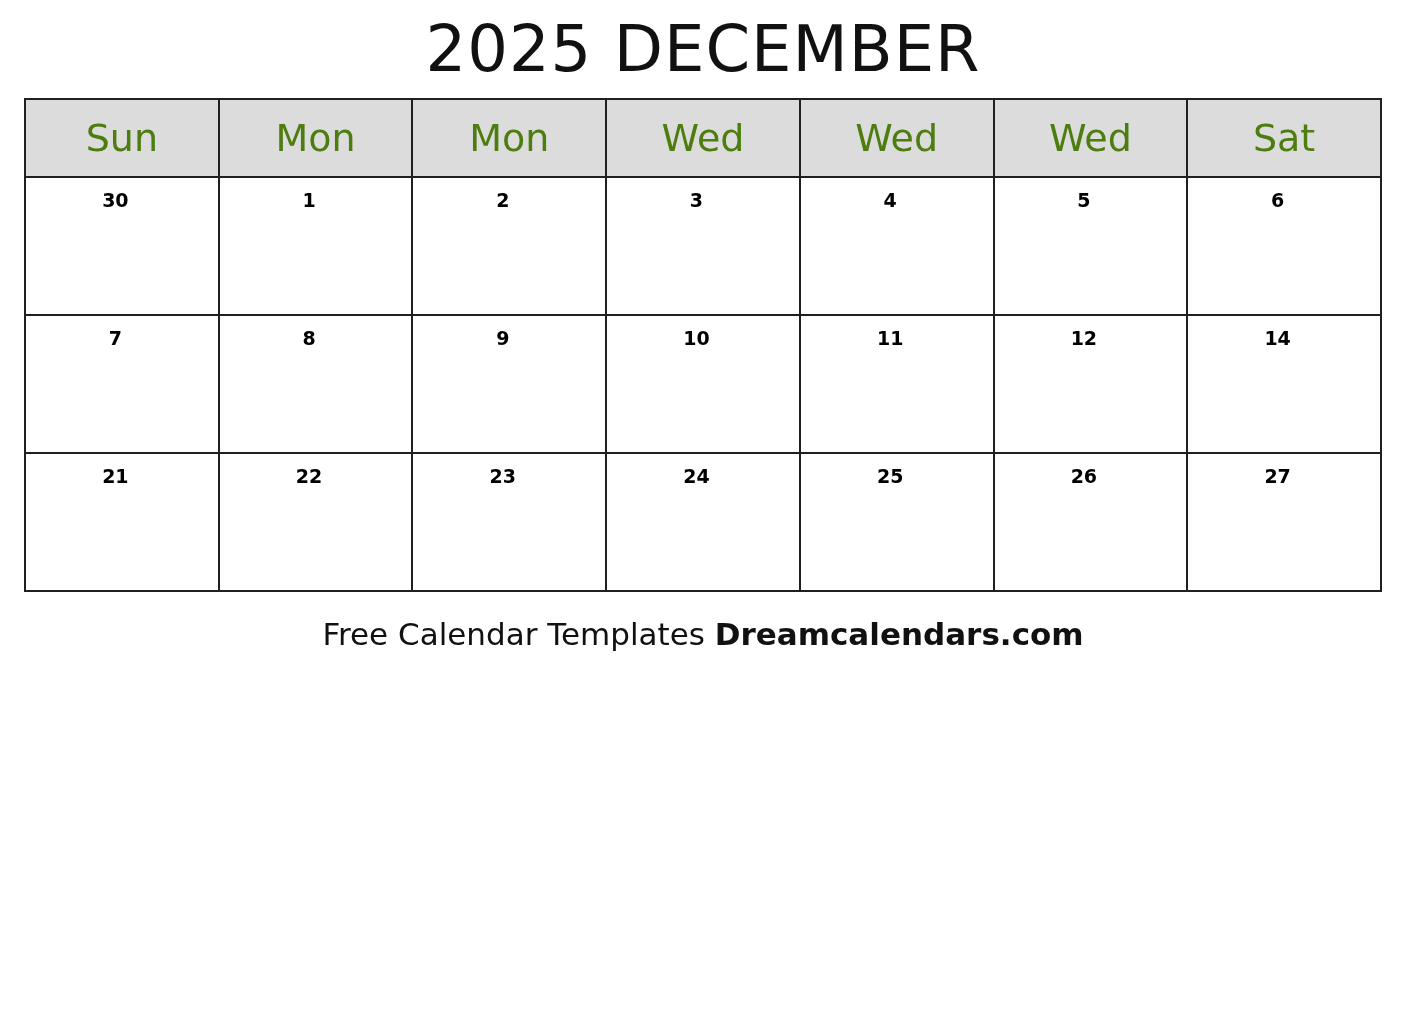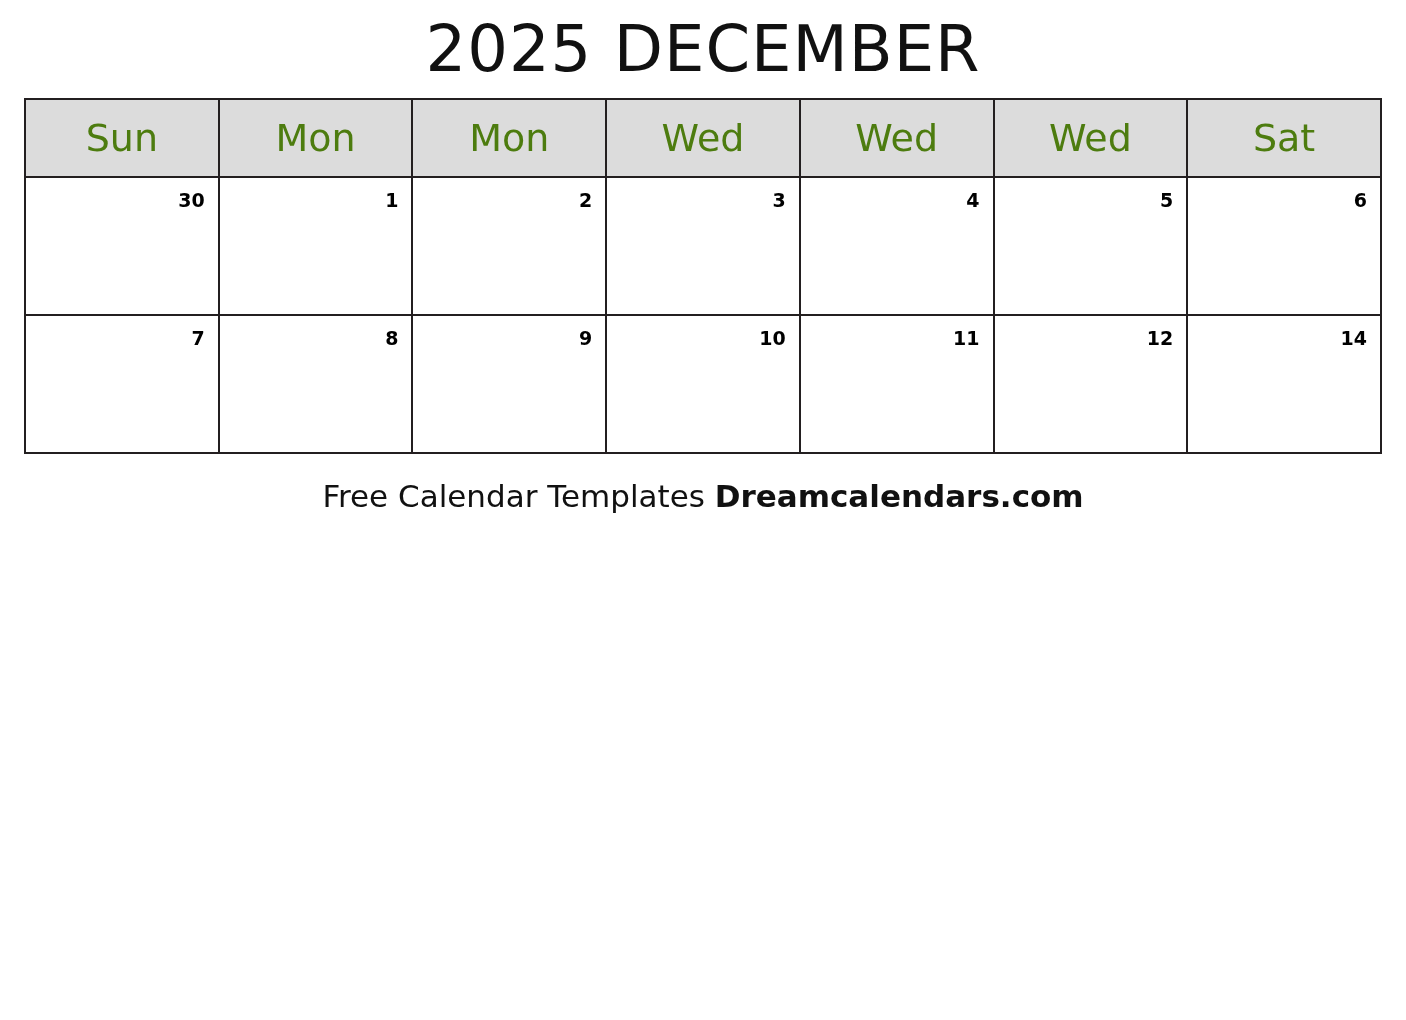--- a/index.html
+++ b/index.html
@@ -53,21 +53,21 @@
     color: #4d7c0f;
     font-family: "DejaVu Sans", sans-serif;
   }
   .calendar tbody td {
     height: 136px;
     vertical-align: top;
     background: #ffffff;
   }
   .daynum {
     display: block;
-    text-align: right;
+    text-align: center;
     font-size: 19px;
     font-weight: bold;
     padding: 11px 13px 0 0;
     color: #000000;
     font-family: "DejaVu Sans", sans-serif;
   }
   .footer {
     text-align: center;
     margin-top: 24px;
     font-size: 31px;
@@ -140,20 +140,43 @@
         <td>
             <span class="daynum">11</span>
           </td>
         <td>
             <span class="daynum">12</span>
           </td>
         <td>
             <span class="daynum">14</span>
           </td>
       </tr>
+      <tr>
+        <td>
+            <span class="daynum">21</span>
+          </td>
+        <td>
+            <span class="daynum">22</span>
+          </td>
+        <td>
+            <span class="daynum">23</span>
+          </td>
+        <td>
+            <span class="daynum">24</span>
+          </td>
+        <td>
+            <span class="daynum">25</span>
+          </td>
+        <td>
+            <span class="daynum">26</span>
+          </td>
+        <td>
+            <span class="daynum">27</span>
+          </td>
+      </tr>
     </tbody>
   </table>
 
   <div class="footer">
     <span class="plain">Free Calendar Templates </span><span class="brand">Dreamcalendars.com</span>
   </div>
 
 </div>
 
 </body></html>

